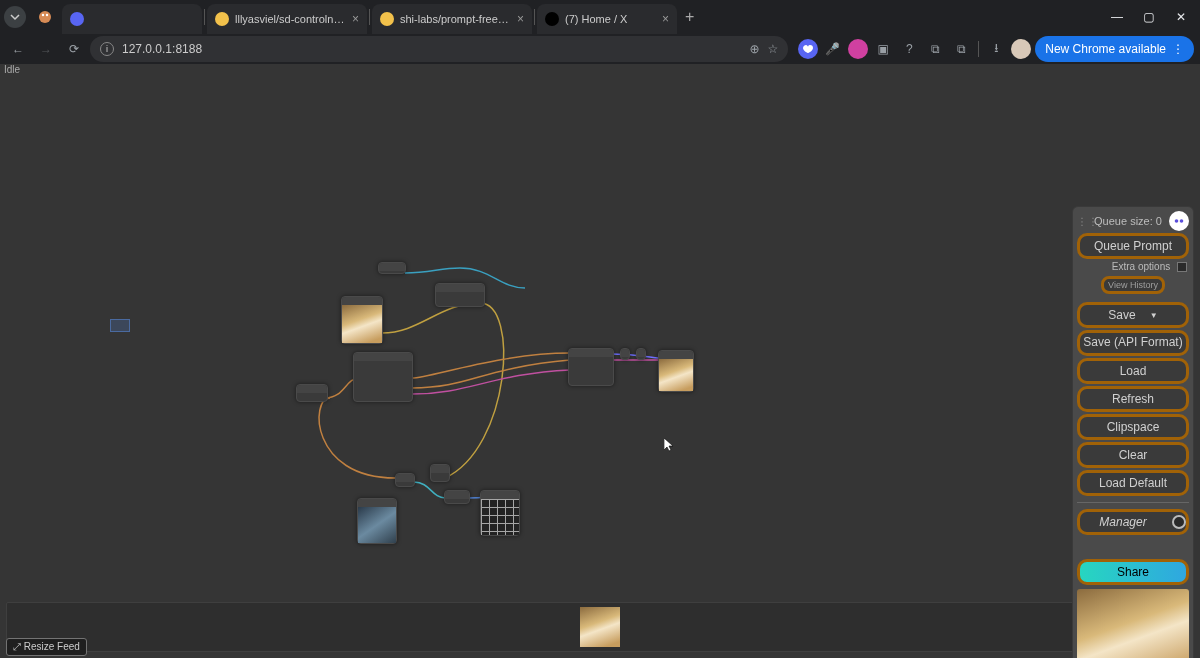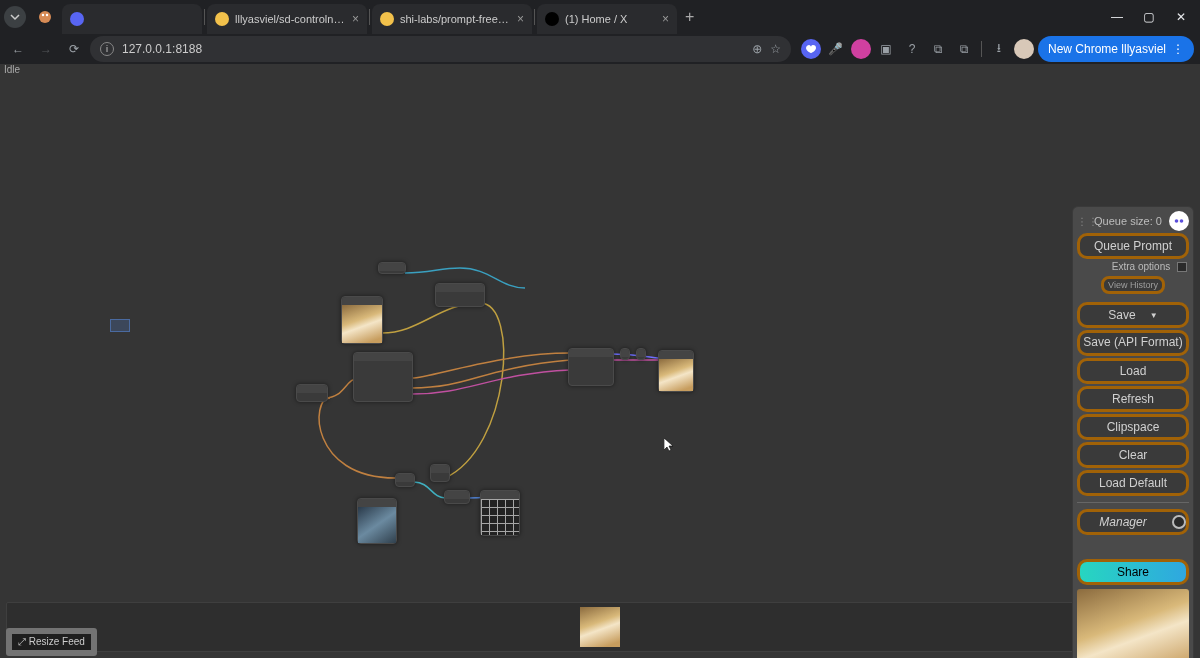--- a/index.html
+++ b/index.html
@@ -178,21 +178,21 @@
   
   .feed-bar{
     position:absolute;left:6px;right:6px;bottom:6px;height:50px;
     background:#2e2e2e;border:1px solid #3f3f3f;border-radius:2px;
     display:flex;align-items:center;justify-content:center;
   }
   .feed-thumb{width:40px;height:40px;}
   .resize-feed{
     position:absolute;left:6px;bottom:2px;
     background:#1f1f1f;color:#ccc;font-size:10px;
-    padding:2px 6px;border-radius:3px;border:6px solid #737373;
+    padding:2px 6px;border-radius:3px;border:1px solid #737373;
   }
 
   
   .cursor{position:absolute;width:10px;height:14px;}
   .cursor svg{display:block;}
 </style>
 </head>
 <body>
 
 <div class="titlebar">
@@ -221,21 +221,21 @@
   </div>
   <div style="width:1px;height:16px;background:#555;align-self:center"></div>
   <div class="tab inactive">
     <span class="favicon" style="background:#f2c14b"></span>
     <span class="tab-title">shi-labs/prompt-free-diffu…</span>
     <span class="tab-close">×</span>
   </div>
   <div style="width:1px;height:16px;background:#555;align-self:center"></div>
   <div class="tab inactive">
     <span class="favicon" style="background:#000;color:#fff"></span>
-    <span class="tab-title">(1) Home / X</span>
+    <span class="tab-title">(7) Home / X</span>
     <span class="tab-close">×</span>
   </div>
   <span class="new-tab">+</span>
 
   <div class="win-controls">
     <div>—</div>
     <div>▢</div>
     <div>✕</div>
   </div>
 </div>
@@ -262,21 +262,21 @@
     <div class="ico">🎤</div>
     <div class="ext-ico" style="background:#d040a0;"></div>
     <div class="ico">▣</div>
     <div class="ico">?</div>
     <div class="ico">⧉</div>
     <div class="ico">⧉</div>
     <div style="width:1px;height:16px;background:#555;margin:0 2px;"></div>
     <div class="ico">⭳</div>
     <div class="ext-ico" style="background:#d8c8b8;"></div>
     <div class="chrome-update">
-      <span>New Chrome lllyasviel</span>
+      <span>New Chrome available</span>
       <span>⋮</span>
     </div>
   </div>
 </div>
 
 <div class="viewport">
   <div class="viewport-inner">
     <div class="status-idle">Idle</div>
 
     <div class="graph-canvas">

